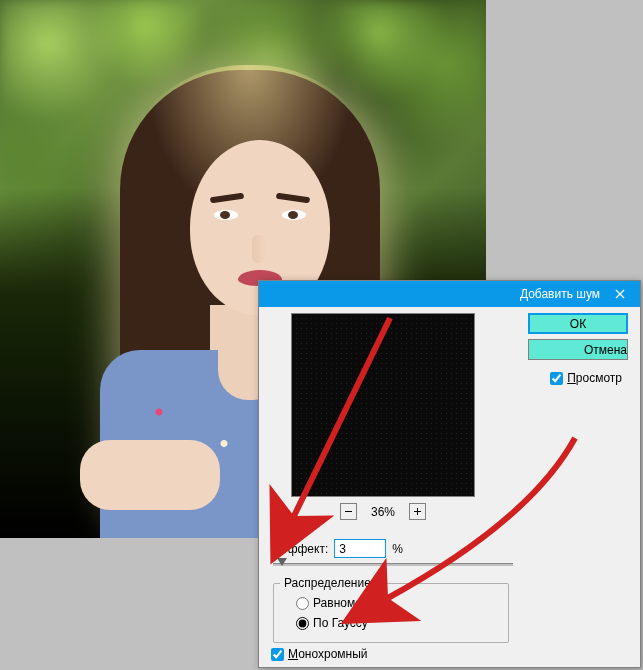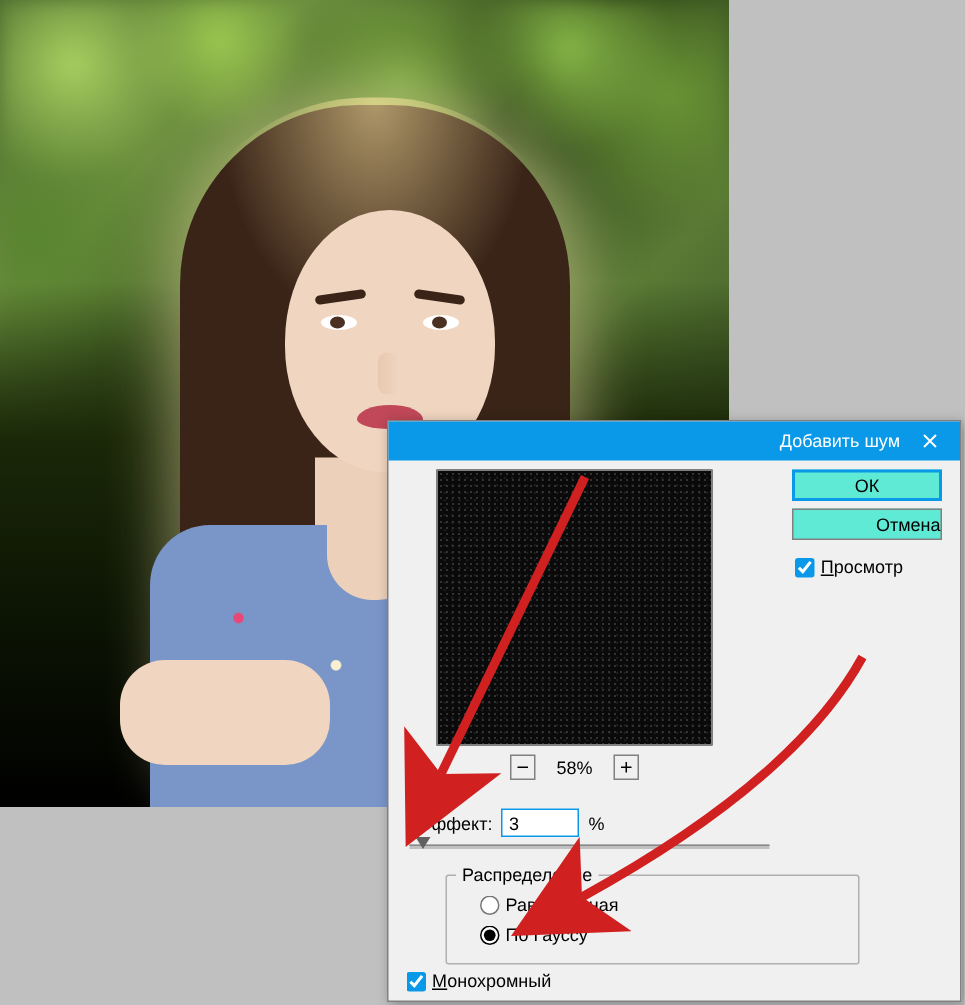--- a/index.html
+++ b/index.html
@@ -46,31 +46,31 @@
   .noise{position:absolute;inset:0;background:
     radial-gradient(circle,#333 0.5px,transparent 0.5px) 0 0/4px 4px,
     radial-gradient(circle,#222 0.5px,transparent 0.5px) 2px 2px/5px 5px;}
   .zoom-row{position:absolute;left:32px;top:196px;width:184px;display:flex;align-items:center;justify-content:center;gap:14px;}
   .zoom-btn{width:17px;height:17px;border:1px solid #808080;background:#f0f0f0;display:flex;align-items:center;justify-content:center;font-size:13px;line-height:1;cursor:default;}
   .zoom-val{font-size:12px;}
   .btn { position:absolute; right:12px; width:100px; height:21px; border:1px solid #808080; background:#5eead4; display:flex; align-items:center; justify-content:center; cursor:default; }
   .btn.ok{ top:6px; border:2px solid #0a98e8; }
   .btn.cancel{ top:32px;justify-content:flex-end; }
   .chk-row{ position:absolute; display:flex; align-items:center; gap:4px; }
-  .chk-preview{ right:38px; top:64px; }
+  .chk-preview{ right:18px; top:64px; }
   .chk-mono{ left:12px; top:340px; }
   input[type=checkbox]{ width:13px; height:13px; accent-color:#0a98e8; }
   .chk-label{ font-size:12px; text-decoration: underline; text-decoration-color: transparent; }
   .chk-label .u{ text-decoration: underline; }
   .amount-row{position:absolute;left:20px;top:232px;display:flex;align-items:center;gap:6px;}
   .amount-label{font-size:12px;text-align:center;}
   .amount-input{width:52px;height:19px;border:1px solid #0a98e8;padding:0 4px;font-size:12px;}
   .slider-track{position:absolute;left:14px;top:256px;width:240px;height:3px;background:#c0c0c0;border-top:1px solid #888;}
   .slider-thumb{position:absolute;left:18px;top:251px;width:0;height:0;border-left:5px solid transparent;border-right:5px solid transparent;border-top:8px solid #606060;}
-  .fieldset{position:absolute;left:14px;top:276px;width:276px;height:60px;border:1px solid #b0b0b0;border-radius:2px;margin-left:24px;}
+  .fieldset{position:absolute;left:14px;top:276px;width:236px;height:60px;border:1px solid #b0b0b0;border-radius:2px;}
   .legend{position:absolute;left:6px;top:-8px;background:#f0f0f0;padding:0 4px;font-size:12px;}
   .radio-row{position:absolute;left:22px;display:flex;align-items:center;gap:4px;}
   .radio-row.r1{top:12px;} .radio-row.r2{top:32px;}
   input[type=radio]{width:13px;height:13px;accent-color:#000;}
 
   .arrow{position:absolute;pointer-events:none;}
   .arrow svg{overflow:visible;}
 </style>
 </head>
 <body>
@@ -109,21 +109,21 @@
   <div class="dlg-body">
     <div class="preview-box">
         <div class="noise"></div>
       </div>
     <div class="zoom-row">
       <div class="zoom-btn">
           <svg width="9" height="9">
             <path d="M1 4.5 H8" stroke="#000"></path>
           </svg>
         </div>
-      <span class="zoom-val">58%</span>
+      <span class="zoom-val">36%</span>
       <div class="zoom-btn">
           <svg width="9" height="9">
             <path d="M1 4.5 H8 M4.5 1 V8" stroke="#000"></path>
           </svg>
         </div>
     </div>
 
     <div class="btn ok">
         <span>ОК</span>
       </div>

